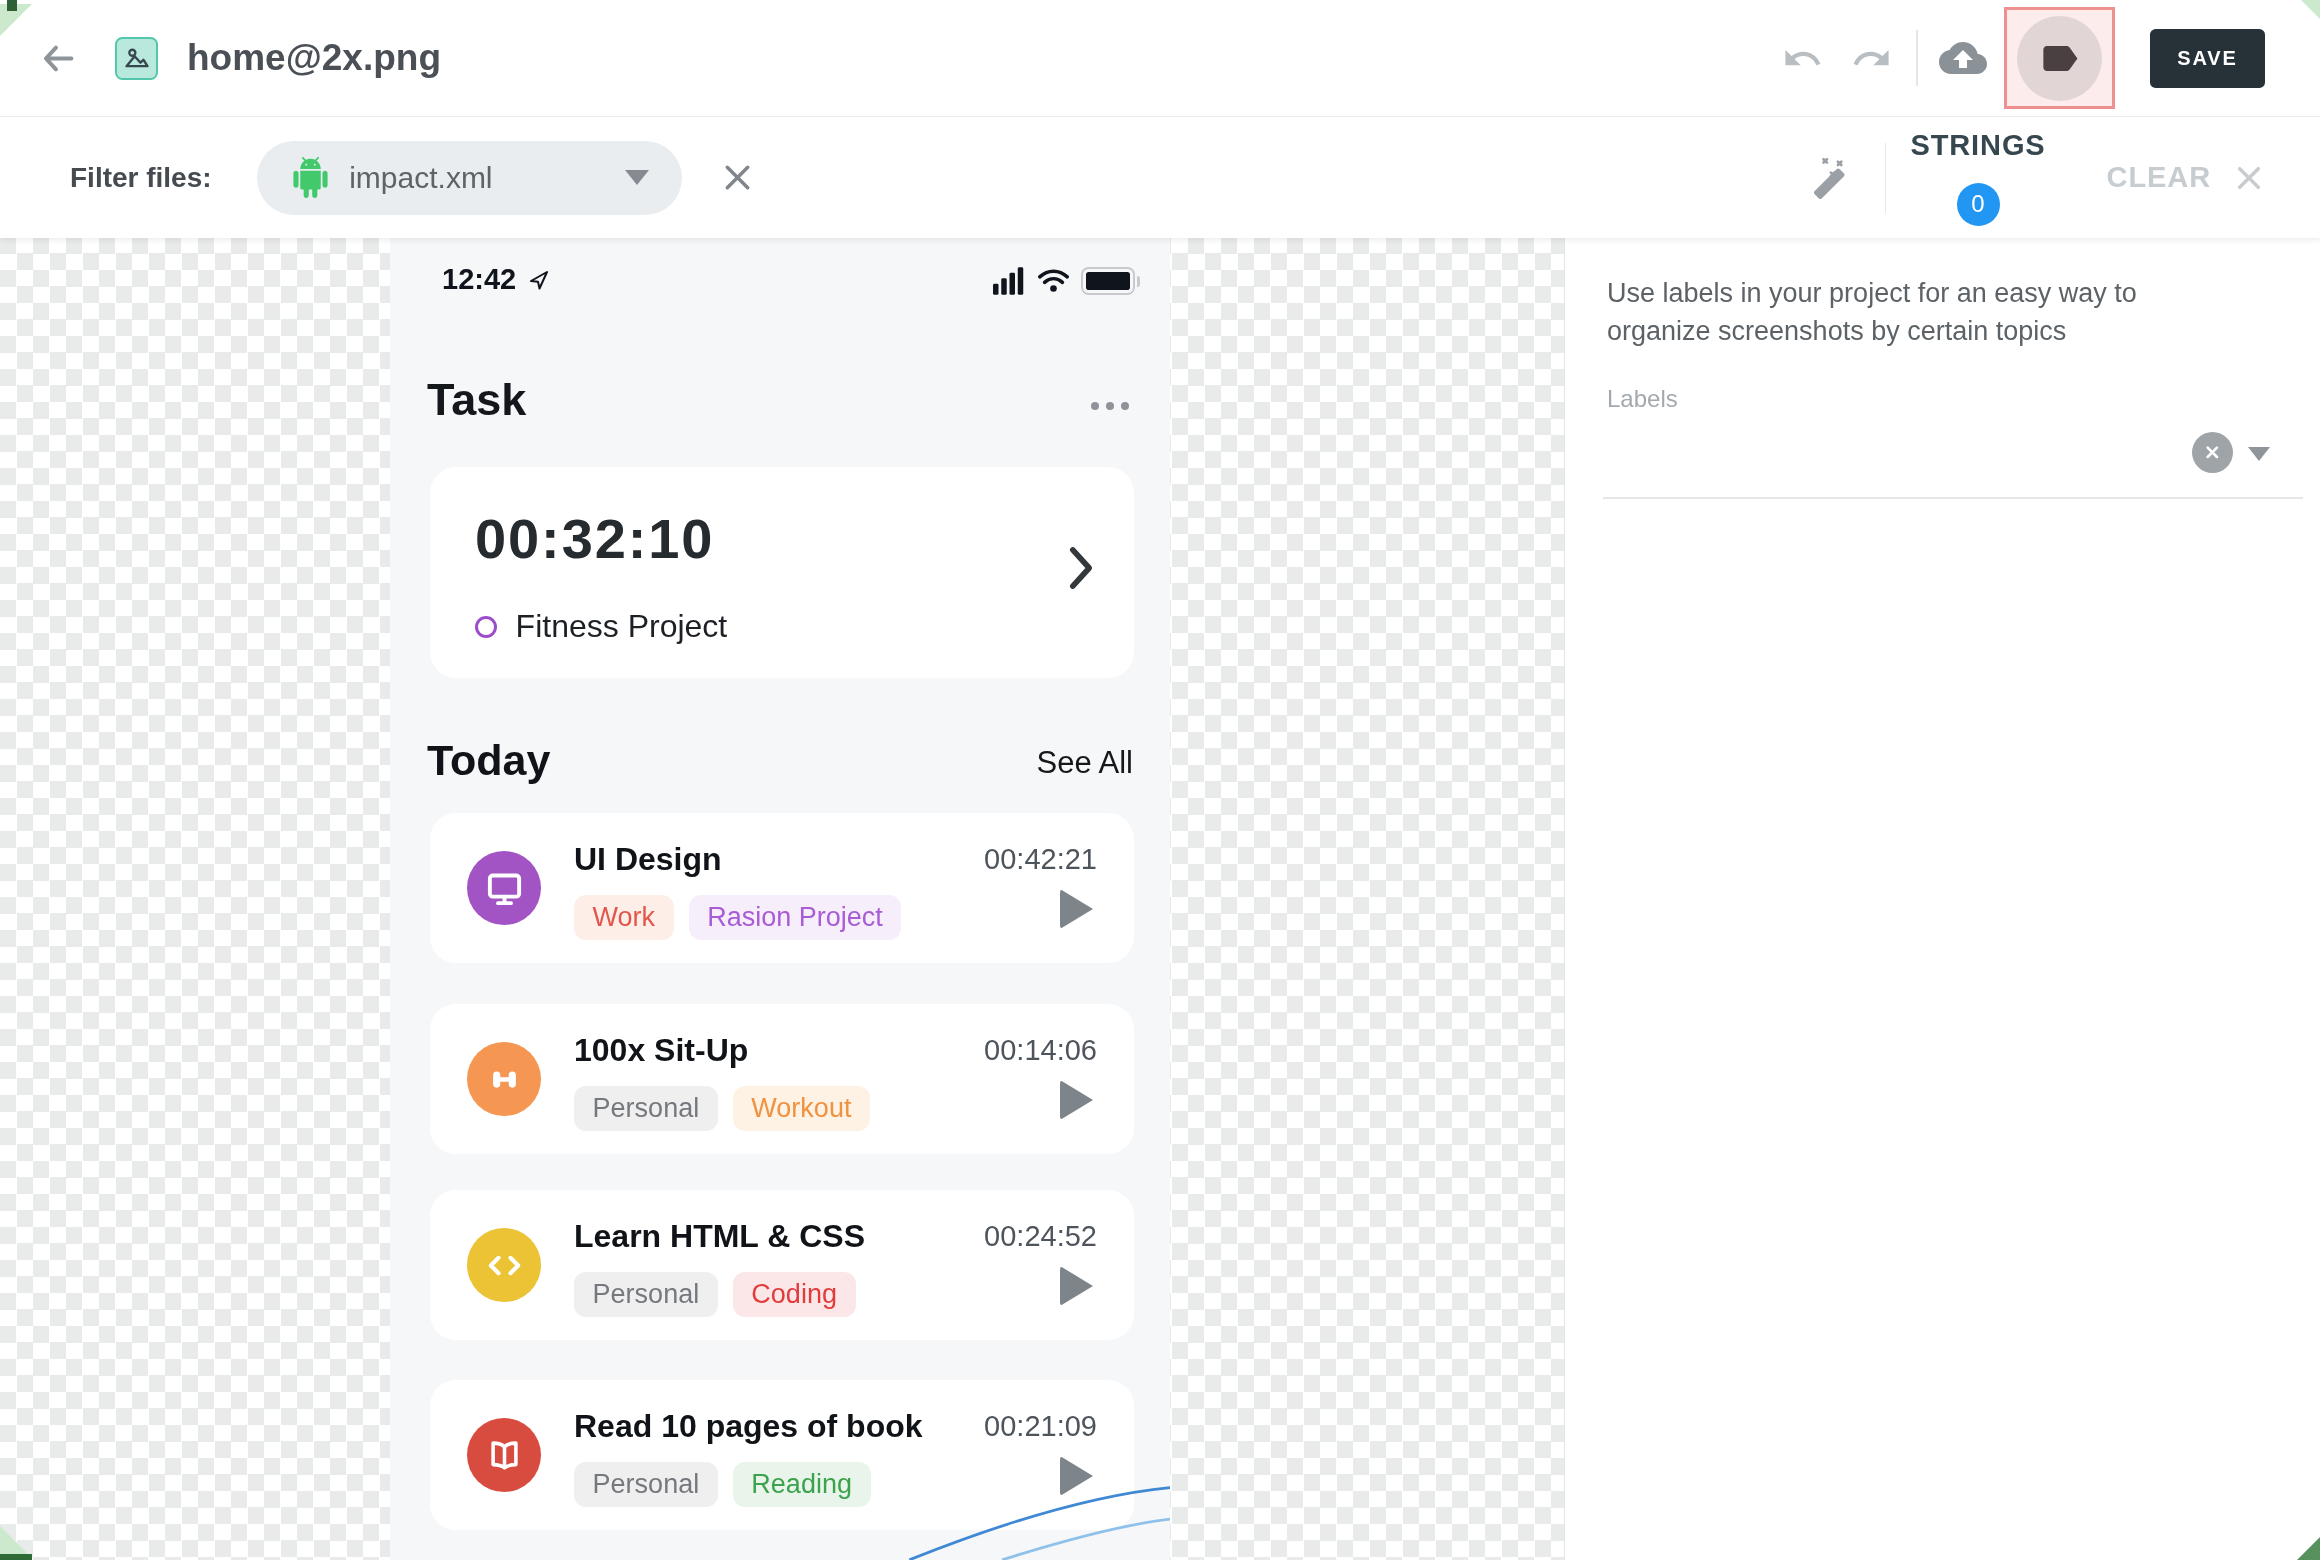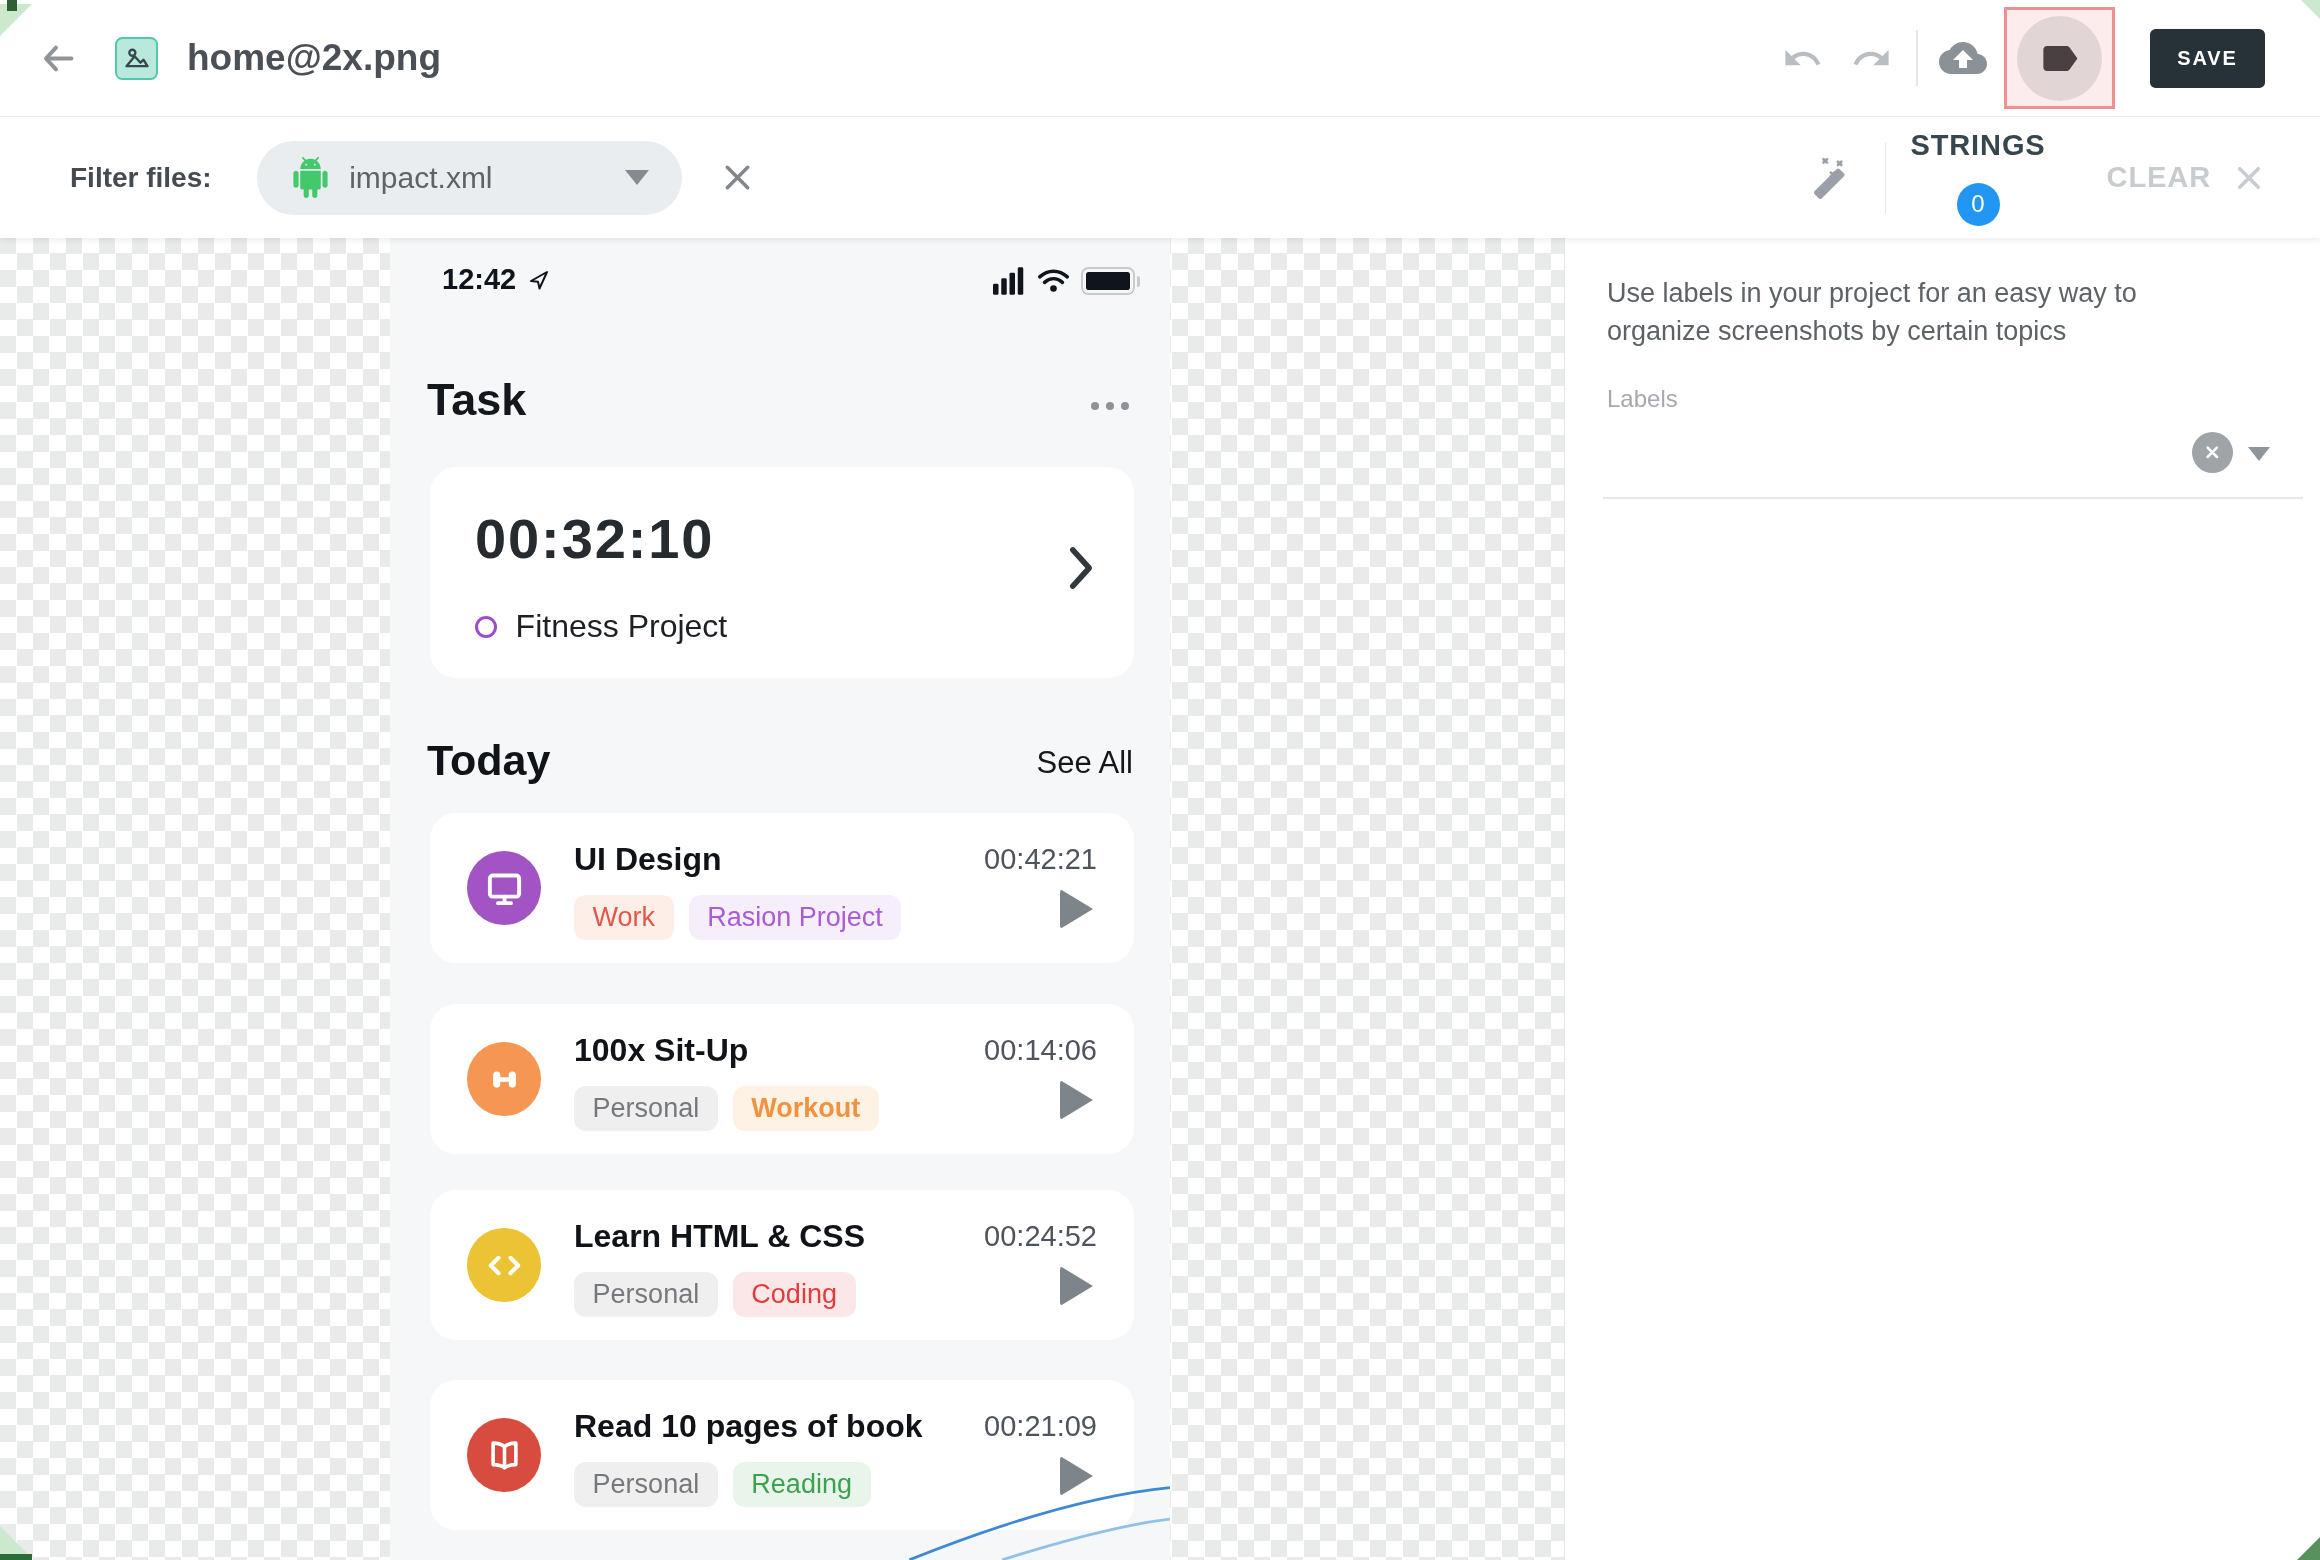--- a/index.html
+++ b/index.html
@@ -253,21 +253,21 @@
           <svg width="39" height="39" viewBox="0 0 24 24">
             <rect x="5" y="7" width="4.4" height="10" rx="2.2" fill="#fff"></rect>
             <rect x="14.6" y="7" width="4.4" height="10" rx="2.2" fill="#fff"></rect>
             <rect x="9" y="10.6" width="6" height="2.8" fill="#fff"></rect>
           </svg>
         </div>
         <div class="card-title">100x Sit-Up</div>
         <div class="card-time">00:14:06</div>
         <div class="card-tags">
           <span class="tag" style="color: rgb(117, 121, 126); background: rgb(239, 239, 239);">Personal</span>
-          <span class="tag" style="color: rgb(240, 146, 63); background: rgb(253, 242, 227); font-weight: bold;">Workout</span>
+          <span class="tag" style="color: rgb(240, 146, 63); background: rgb(253, 242, 227);">Workout</span>
         </div>
         <div class="card-play"></div>
       </div>
 
       <div class="task-card" style="top:953px;">
         <div class="icon-circle" style="background: rgb(236, 195, 52);">
           <svg width="41" height="41" viewBox="0 0 24 24">
             <path d="M8.5 7.5 L4 12 L8.5 16.5 M15.5 7.5 L20 12 L15.5 16.5" fill="none" stroke="#fff" stroke-width="2.4" stroke-linecap="round" stroke-linejoin="round"></path>
           </svg>
         </div>

